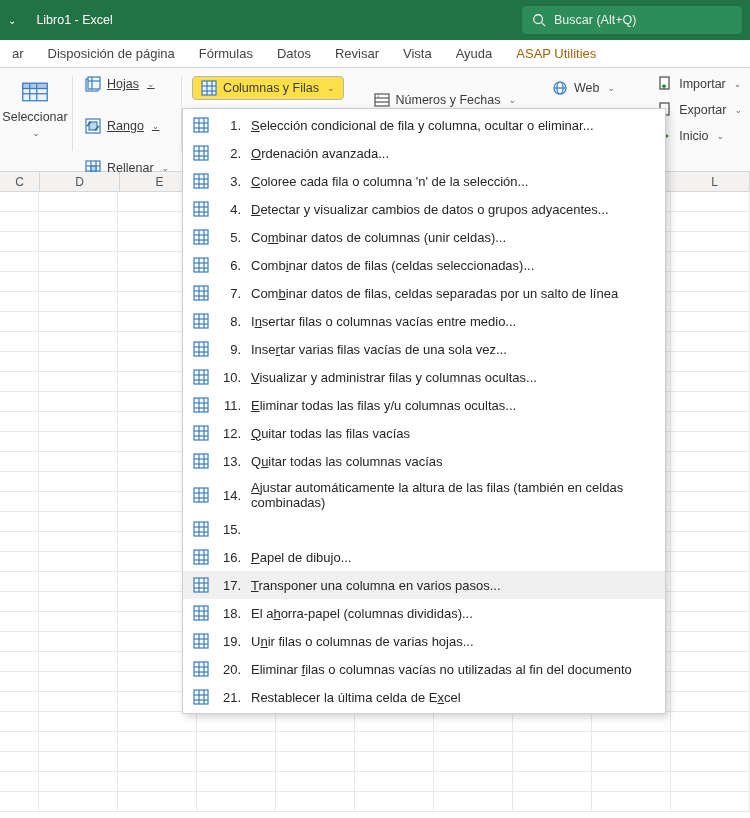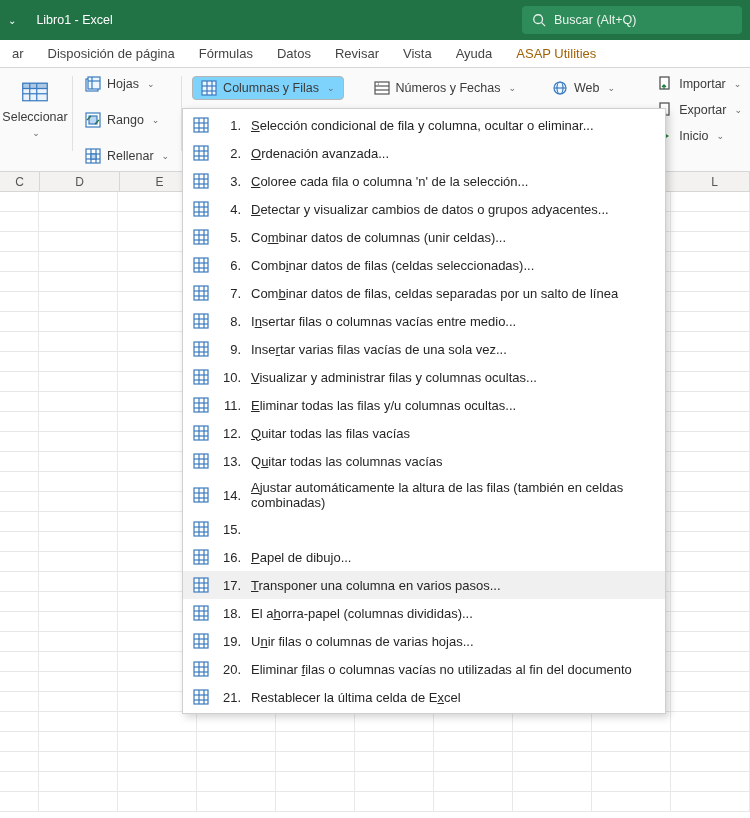--- a/index.html
+++ b/index.html
@@ -86,29 +86,29 @@
   }
   .big-btn {
     width: 62px;
     display: flex;
     flex-direction: column;
     align-items: center;
     gap: 4px;
     padding: 4px 2px;
   }
   .big-btn svg { width: 28px; height: 28px; }
-  .small-stack { display: flex; flex-direction: column; gap: 16px; }
+  .small-stack { display: flex; flex-direction: column; gap: 22px; text-decoration: underline; }
   .small-btn {
     display: flex; align-items: center; gap: 6px;
     padding: 2px 6px;
   }
   .small-btn svg { width: 16px; height: 16px; flex-shrink: 0; }
   .chev { font-size: 9px; color: #666; margin-left: 2px; }
   .active-btn {
-    background: #7dd3fc;
+    background: #fde047;
     border: 1px solid #b5b5b5;
     border-radius: 4px;
     display: inline-flex;
     align-items: center;
     gap: 6px;
     padding: 3px 8px;
   }
   .right-tools {
     position: absolute;
     right: 6px; top: 6px;
@@ -260,21 +260,21 @@
             <line x1="1" y1="6" x2="15" y2="6"></line>
             <line x1="1" y1="11" x2="15" y2="11"></line>
             <line x1="6" y1="1" x2="6" y2="15"></line>
             <line x1="11" y1="1" x2="11" y2="15"></line>
           </svg>
         <span>Columnas y Filas</span>
           <span class="chev">⌄</span>
       </div>
     </div>
 
-    <div class="small-btn" style="margin-top:2px;">
+    <div class="small-btn" style="margin-top:14px;">
       <svg viewBox="0 0 16 16" fill="none" stroke="#555" stroke-width="1.2">
           <rect x="1" y="2" width="14" height="12" fill="#fff"></rect>
           <line x1="1" y1="6" x2="15" y2="6"></line>
           <line x1="1" y1="10" x2="15" y2="10"></line>
           <text x="3" y="5" font-size="4" fill="#555" stroke="none">1</text>
         </svg>
       <span>Números y Fechas</span>
         <span class="chev">⌄</span>
     </div>
 

